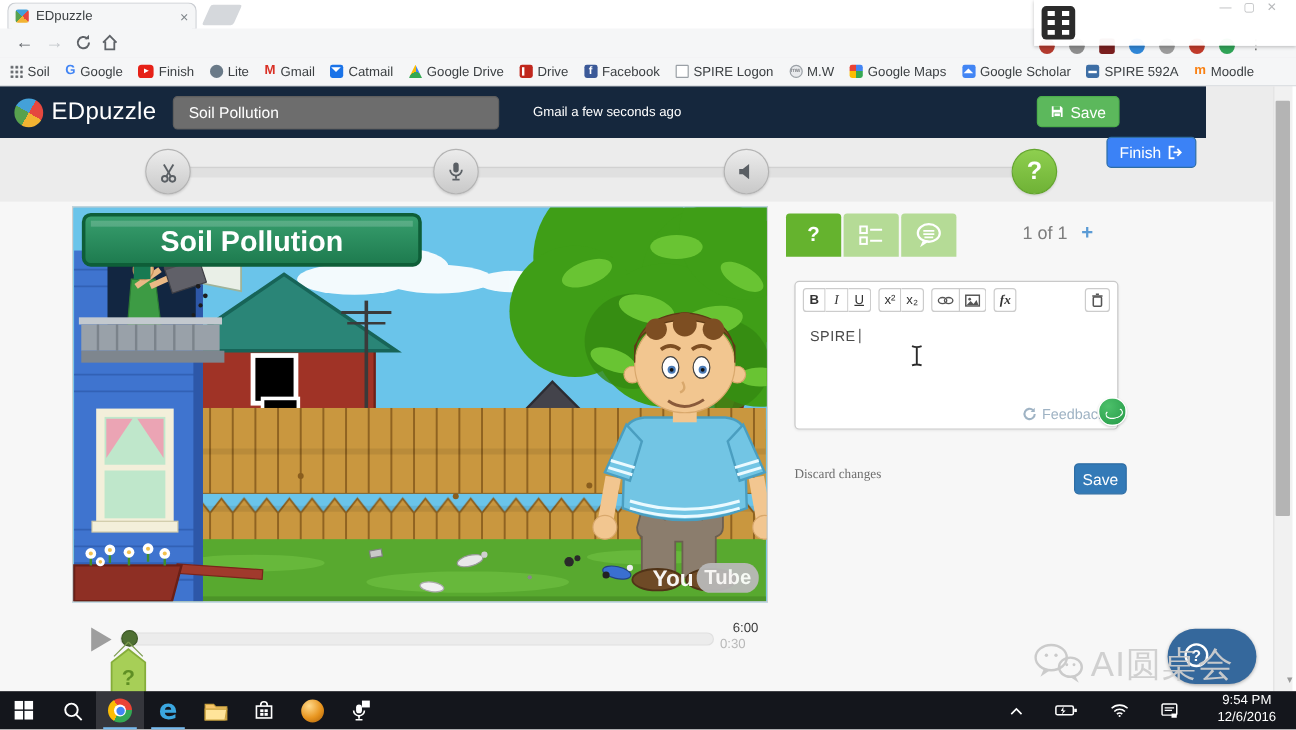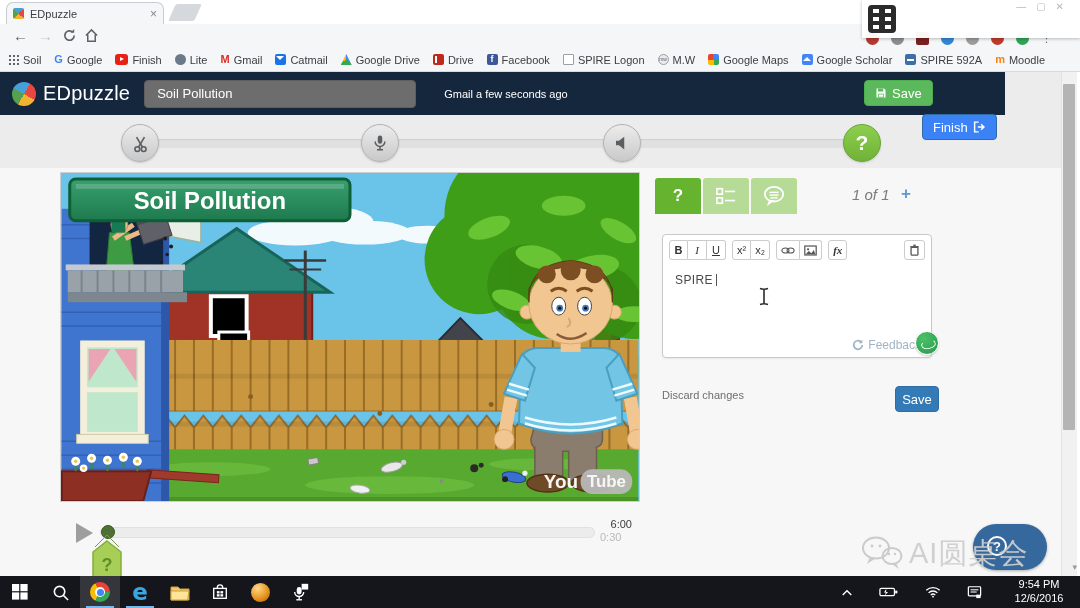--- a/index.html
+++ b/index.html
@@ -83,42 +83,42 @@
   #ptrack { left:100px; top:527px; width:495px; height:11px; background:#ececec; border:1px solid #e0e0e0; border-radius:6px; }
   #pdot { left:101px; top:525px; width:14px; height:14px; border-radius:50%; background:#4f7033; border:1px solid #3d5826; }
   .time1 { left:600px; top:518px; width:32px; text-align:right; font-size:11px; color:#3c3c3c; }
   .time2 { left:600px; top:531px; width:32px; text-align:left; font-size:11px; color:#b9b9b9; }
 
   
   #tabs { left:655px; top:178px; display:flex; gap:2px; }
   .qtab { width:46px; height:36px; border-radius:3px 3px 0 0; display:flex; align-items:center; justify-content:center; }
   .qtab.active { background:#65b32e; color:#fff; font-size:17px; font-weight:bold; }
   .qtab.soft { background:#b5db96; }
-  #counter { left:852px; top:186px; font-size:15px; color:#7d7d7d;font-style:italic; }
+  #counter { left:852px; top:186px; font-size:15px; color:#7d7d7d; }
   #addq { left:901px; top:184px; font-size:17px; color:#5b9bd5; font-weight:bold; }
 
   #card { left:662px; top:234px; width:270px; height:124px; background:#fff; border:1px solid #c9c9c9; border-radius:4px; box-shadow:0 1px 2px rgba(0,0,0,.06); }
   #etoolbar { display:flex; align-items:center; gap:6px; padding:5px 6px 3px 6px; }
   .egroup { display:flex; }
   .ebtn { min-width:19px; height:20px; border:1px solid #ccc; background:#fff; color:#333; font-size:11px; display:flex; align-items:center; justify-content:center; padding:0 4px; }
   .egroup .ebtn + .ebtn { border-left:none; }
   .egroup .ebtn:first-child { border-radius:3px 0 0 3px; }
   .egroup .ebtn:last-child { border-radius:0 3px 3px 0; }
   .egroup .ebtn:only-child { border-radius:3px; }
   .ebtn.b { font-weight:bold; } .ebtn.i { font-style:italic; font-family:"Liberation Serif","DejaVu Serif",serif; }
   .ebtn.u { text-decoration:underline; }
   .ebtn.fx { font-style:italic; font-family:"Liberation Serif","DejaVu Serif",serif; font-weight:bold; }
   #etrash { margin-left:auto; }
   #etext { position:absolute; left:12px; top:38px; font-size:12px; color:#4a4a4a; letter-spacing:.4px; }
   .caret { display:inline-block; width:1px; height:12px; background:#555; vertical-align:-2px; margin-left:3px; }
   #ibeam { position:absolute; left:95px; top:52px; }
   #feedback { position:absolute; right:10px; bottom:5px; display:flex; align-items:center; gap:4px; font-size:12px; color:#9fb3c4; }
   #wbadge { position:absolute; right:-8px; bottom:2px; width:24px; height:24px; border-radius:50%; background:radial-gradient(circle at 35% 30%,#4cc06a,#259a47); border:1px solid #fff; box-shadow:0 1px 2px rgba(0,0,0,.2); }
   #wbadge::after { content:""; position:absolute; left:5px; top:8px; width:13px; height:7px; border:1.5px solid #fff; border-radius:50%; border-top-color:transparent; transform:rotate(-12deg); }
-  #discard { left:662px; top:389px; font-size:11px; color:#6e6e6e; }
+  #discard { left:662px; top:389px; font-size:11px; color:#6e6e6e;font-family:Liberation Serif, serif; }
   #save2 { left:895px; top:386px; width:44px; height:26px; background:#337ab7; border:1px solid #2e6da4; border-radius:4px; color:#fff; font-size:13px; display:flex; align-items:center; justify-content:center; }
 
   
   #qmarker { left:90px; top:533px; }
 
   
   #sbtrack { left:1061px; top:72px; width:16px; height:504px; background:#f1f1f1; border-left:1px solid #e3e3e3; }
   #sbthumb { left:1063px; top:84px; width:12px; height:346px; background:#b4b4b4; border-radius:1px; }
   #sbgutter { left:1077px; top:72px; width:3px; height:504px; background:#fff; }
 

